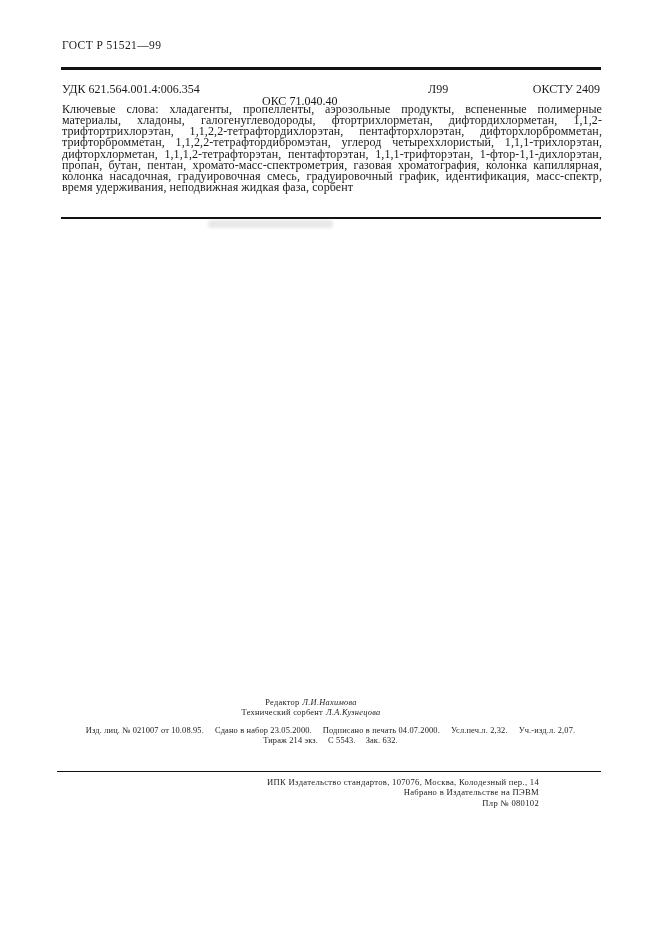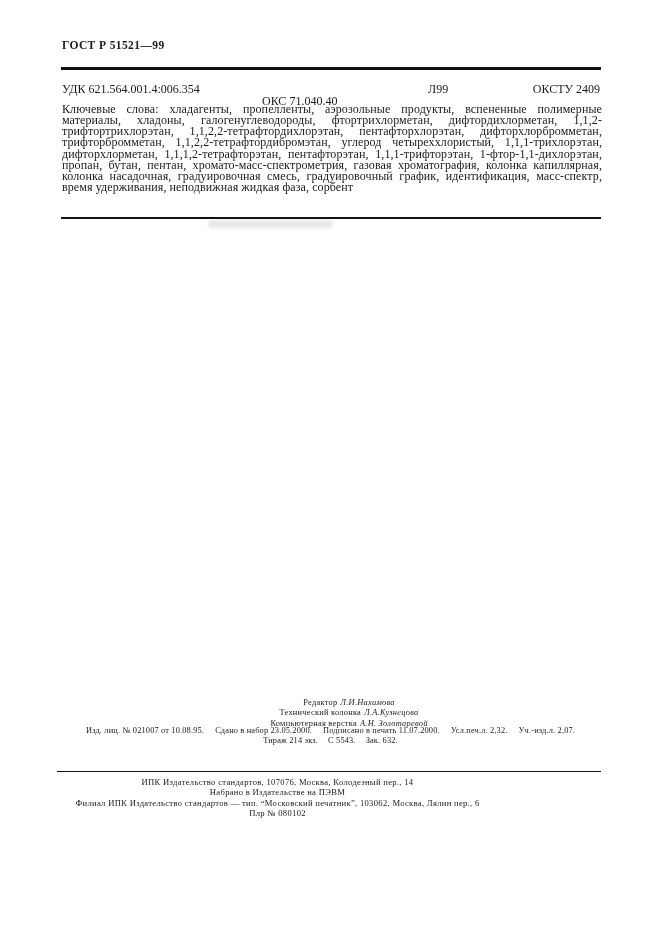--- a/index.html
+++ b/index.html
@@ -15,21 +15,21 @@
     background: #ffffff;
     color: #1a1a1a;
     font-family: "Liberation Serif", "DejaVu Serif", serif;
     overflow: hidden;
   }
   .doc-code {
     position: absolute;
     left: 62px;
     top: 39px;
     font-size: 11.5px;
-    font-weight: bold;
+    font-weight: normal;
     letter-spacing: 0.4px;
     white-space: nowrap;
   }
   .rule {
     position: absolute;
     left: 61px;
     width: 540px;
     background: #111111;
   }
   .rule-header { top: 67px; height: 2.5px; }
@@ -76,21 +76,20 @@
 
   .credits {
     position: absolute;
     left: 0;
     top: 698px;
     width: 622px;
     text-align: center;
     font-size: 8.4px;
     line-height: 10.3px;
     letter-spacing: 0.25px;
-    padding-left: 38px;
   }
   .credit-role { margin-right: 3px; }
   .credit-name { font-style: italic; }
 
   .pubinfo {
     position: absolute;
     left: 40px;
     top: 726px;
     width: 581px;
     font-size: 8.4px;
@@ -104,25 +103,24 @@
     white-space: nowrap;
   }
   .pubinfo-line1 { column-gap: 11px; }
   .pubinfo-line2 { column-gap: 10px; }
 
   .imprint {
     position: absolute;
     left: 0;
     top: 777px;
     width: 539px;
-    text-align: center;
+    text-align: right;
     font-size: 8.6px;
     line-height: 10.4px;
     letter-spacing: 0.3px;
-    padding-left: 8px;
   }
 </style>
 </head>
 <body>
 
 <div class="page">
 
   <div class="doc-code">ГОСТ Р 51521—99</div>
 
   <div class="rule rule-header"></div>
@@ -138,44 +136,40 @@
 
   <div class="rule rule-keywords"></div>
 
   <div class="scan-artifact"></div>
 
   <div class="credits">
     <div>
       <span class="credit-role">Редактор</span><span class="credit-name">Л.И.Нахимова</span>
     </div>
     <div>
-      <span class="credit-role">Технический колонка</span><span class="credit-name">Л.А.Кузнецова</span>
-    </div>
-    <div>
-      <span class="credit-role">Компьютерная верстка</span><span class="credit-name">А.Н. Золотаревой</span>
+      <span class="credit-role">Технический сорбент</span><span class="credit-name">Л.А.Кузнецова</span>
     </div>
   </div>
 
   <div class="pubinfo">
     <div class="pubinfo-line pubinfo-line1">
       <span>Изд. лиц. № 021007 от 10.08.95.</span>
       <span>Сдано в набор 23.05.2000.</span>
-      <span>Подписано в печать 11.07.2000.</span>
+      <span>Подписано в печать 04.07.2000.</span>
       <span>Усл.печ.л. 2,32.</span>
       <span>Уч.-изд.л. 2,07.</span>
     </div>
     <div class="pubinfo-line pubinfo-line2">
       <span>Тираж 214 экз.</span>
       <span>С 5543.</span>
       <span>Зак. 632.</span>
     </div>
   </div>
 
   <div class="rule rule-footer"></div>
 
   <div class="imprint">
     <div>ИПК Издательство стандартов, 107076, Москва, Колодезный пер., 14</div>
     <div>Набрано в Издательстве на ПЭВМ</div>
-    <div>Филиал ИПК Издательство стандартов — тип. “Московский печатник”, 103062, Москва, Лялин пер., 6</div>
     <div>Плр № 080102</div>
   </div>
 
 </div>
 
 </body></html>

